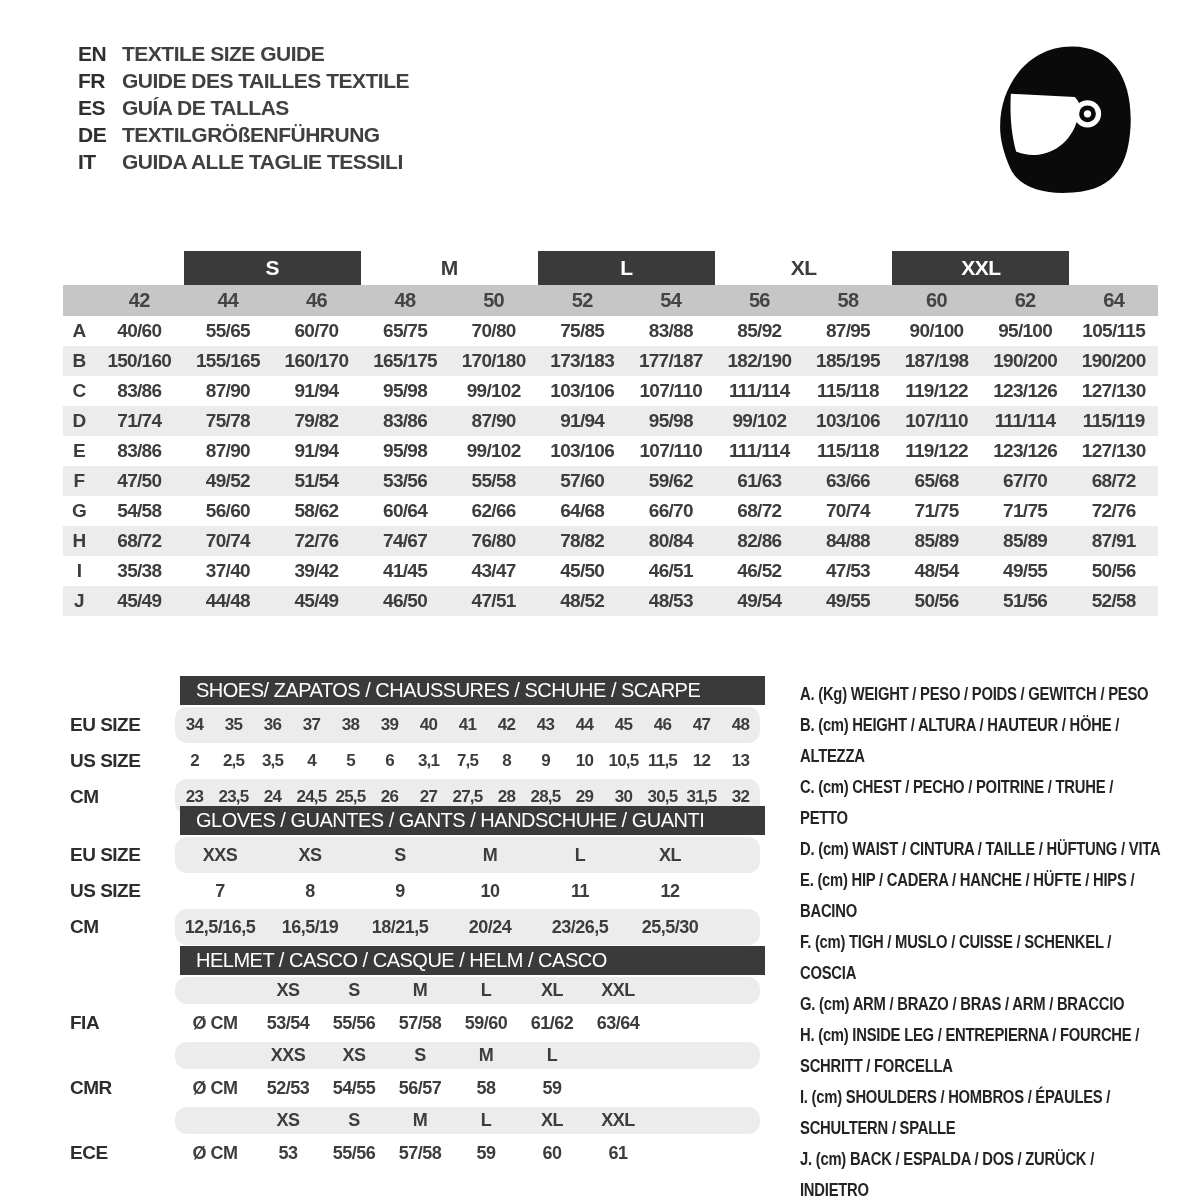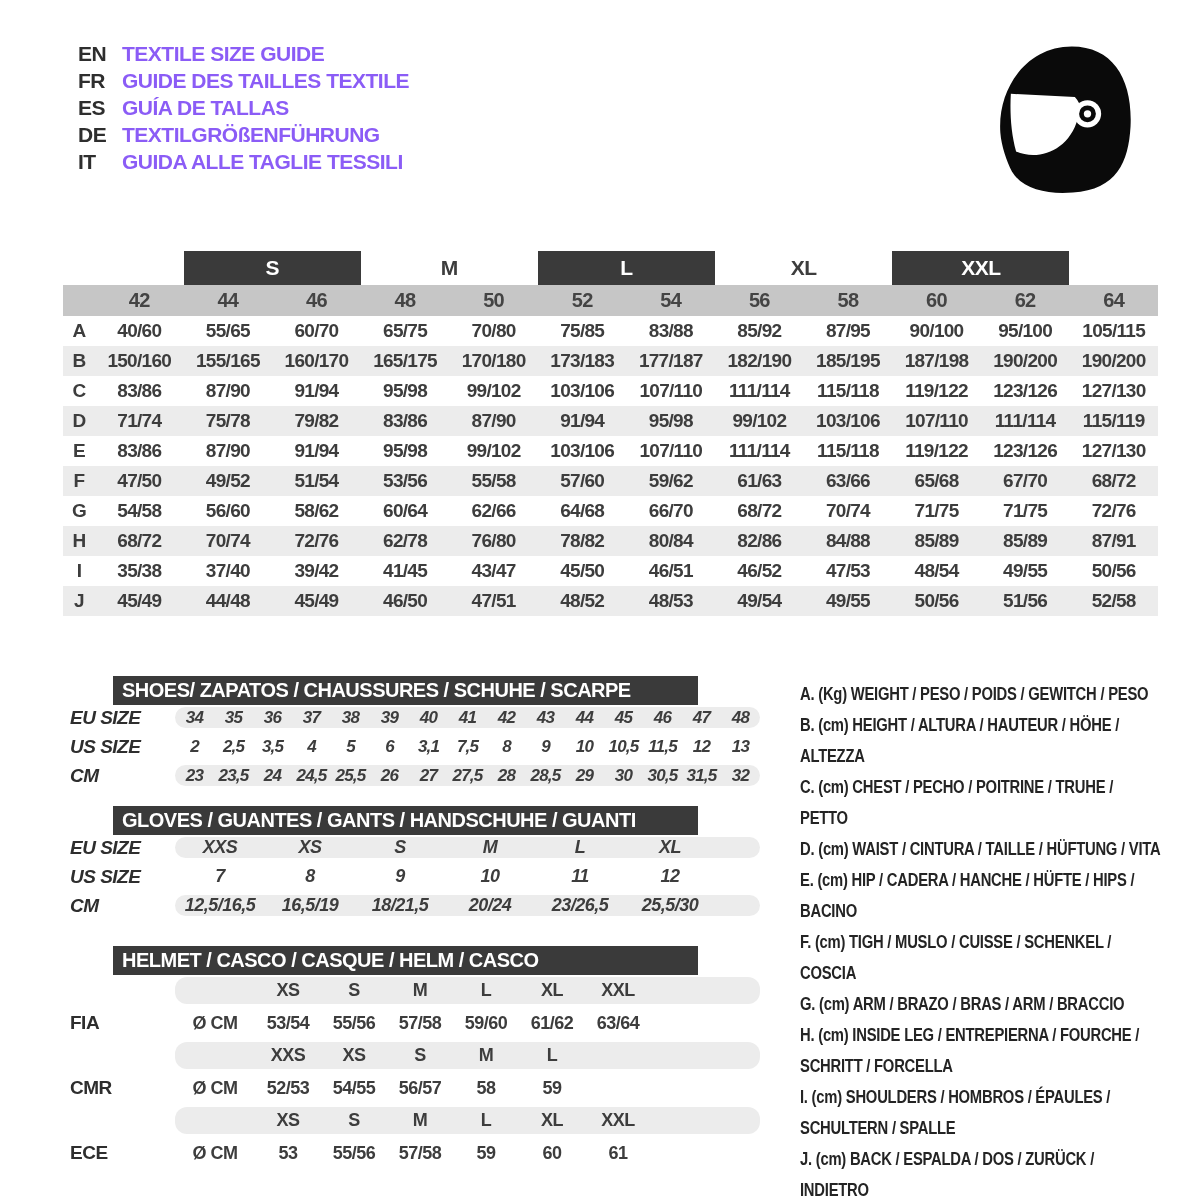--- a/index.html
+++ b/index.html
@@ -4,21 +4,21 @@
 <style>
   html,body{margin:0;padding:0;}
   body{
     width:1200px;height:1200px;background:#ffffff;position:relative;overflow:hidden;
     font-family:"Liberation Sans", sans-serif;color:#3d3d3d;
   }
   
   .langs{position:absolute;left:78px;top:40px;}
   .lang-row{display:flex;height:27px;align-items:center;}
   .lang-code{width:44px;font-size:21px;font-weight:bold;letter-spacing:-0.5px;color:#2e2e2e;}
-  .lang-text{font-size:21px;font-weight:bold;letter-spacing:-0.5px;color:#8b5cf6;white-space:nowrap;}
+  .lang-text{font-size:21px;font-weight:bold;letter-spacing:-0.5px;color:#404040;white-space:nowrap;}
 
   
   .helmet-icon{position:absolute;left:972px;top:34px;}
 
   
   .textile{position:absolute;left:63px;top:251px;width:1095px;}
   .t-grid{display:grid;grid-template-columns:32px repeat(12,1fr);}
   .size-header{height:34px;}
   .size-box{display:flex;align-items:center;justify-content:center;
     font-size:21px;font-weight:bold;letter-spacing:-0.5px;color:#3d3d3d;}
@@ -28,24 +28,24 @@
   .t-row.stripe{background:#ececec;}
   .cell{display:flex;align-items:center;justify-content:center;
     font-size:19px;font-weight:bold;letter-spacing:-0.7px;color:#3d3d3d;white-space:nowrap;}
   .num-row .cell{font-size:20px;color:#444;}
 
   
   .section{position:absolute;left:70px;width:690px;}
   .sec-shoes{top:676px;}
   .sec-gloves{top:806px;}
   .sec-helmet{top:946px;}
-  .sec-bar{margin-left:43px;width:585px;height:29px;background:#3a3a3a;color:#ffffff;
-    font-size:20px;font-weight:bold;letter-spacing:-0.5px;line-height:29px;
-    padding-left:9px;box-sizing:border-box;margin-bottom:2px;white-space:nowrap;overflow:hidden;}
-  .s-row{display:flex;margin-bottom:8px;height:21px;font-style:italic;}
+  .sec-bar{margin-left:110px;width:585px;height:29px;background:#3a3a3a;color:#ffffff;
+    font-size:20px;font-weight:normal;letter-spacing:-0.5px;line-height:29px;
+    padding-left:16px;box-sizing:border-box;margin-bottom:2px;white-space:nowrap;overflow:hidden;}
+  .s-row{display:flex;margin-bottom:0;height:36px;}
   .s-lbl{width:105px;font-size:19px;font-weight:bold;letter-spacing:-0.5px;color:#2e2e2e;
     display:flex;align-items:center;}
   .s-cells{width:585px;display:grid;}
   .gray .s-cells{background:#ececec;border-radius:12px;}
   .s-cell{display:flex;align-items:center;justify-content:center;font-weight:bold;
     font-size:18px;letter-spacing:-0.5px;color:#3d3d3d;white-space:nowrap;}
   .cols-shoes{grid-template-columns:repeat(15,39px);}
   .sec-shoes .s-cell{font-size:17px;letter-spacing:-0.8px;}
   .cols-gloves{grid-template-columns:repeat(6,90px) 1fr;}
   .cols-helmet{grid-template-columns:80px repeat(6,66px) 1fr;}
@@ -229,21 +229,21 @@
         <div class="cell">70/74</div>
         <div class="cell">71/75</div>
         <div class="cell">71/75</div>
         <div class="cell">72/76</div>
       </div>
       <div class="t-grid t-row stripe">
         <div class="cell">H</div>
         <div class="cell">68/72</div>
         <div class="cell">70/74</div>
         <div class="cell">72/76</div>
-        <div class="cell">62/78</div>
+        <div class="cell">74/67</div>
         <div class="cell">76/80</div>
         <div class="cell">78/82</div>
         <div class="cell">80/84</div>
         <div class="cell">82/86</div>
         <div class="cell">84/88</div>
         <div class="cell">85/89</div>
         <div class="cell">85/89</div>
         <div class="cell">87/91</div>
       </div>
       <div class="t-grid t-row">

